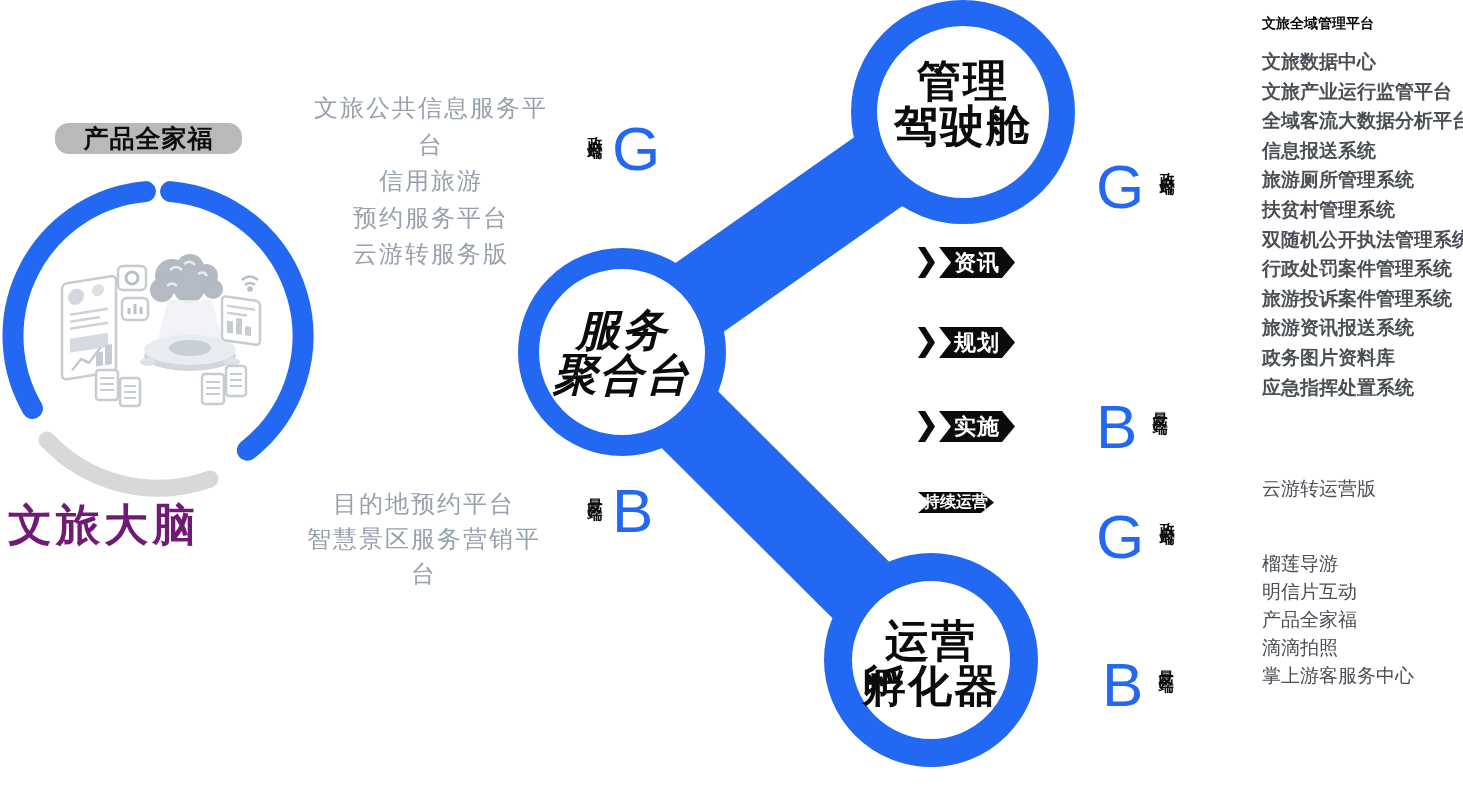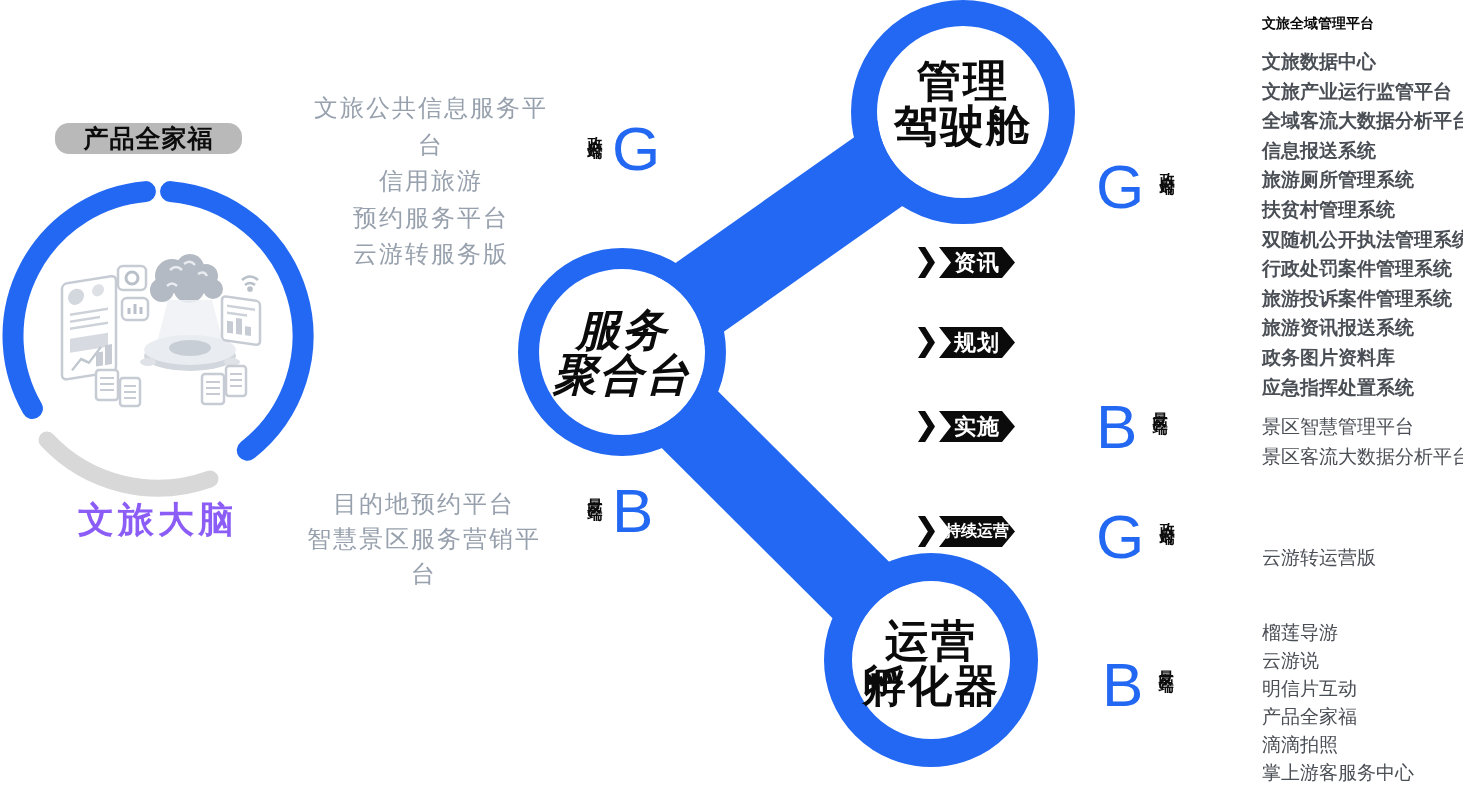--- a/index.html
+++ b/index.html
@@ -19,22 +19,22 @@
   .grayarc{stroke:var(--arcgray,#d8d8d8);fill:none;stroke-linecap:round;}
   .bluearc{stroke:var(--accent,#2368f2);fill:none;stroke-linecap:round;}
 
   
   .badge{
     left:55px;top:123px;width:187px;height:31px;border-radius:14px;
     background:var(--badgebg,#b9b9b9);color:#0c0c0c;font-weight:bold;font-size:25px;
     display:flex;align-items:center;justify-content:center;letter-spacing:1px;z-index:2;
   }
   .brand-title{
-    left:8px;top:496px;width:300px;text-align:center;
-    font-size:36px;font-weight:900;letter-spacing:4px;color:#8b5cf6;z-index:2;
+    left:8px;top:496px;width:300px;text-align:left;
+    font-size:44px;font-weight:900;letter-spacing:4px;color:#701a75;z-index:2;
   }
   .illu{left:52px;top:250px;z-index:1;}
 
   
   .ltext{font-size:24px;color:var(--muted,#97a0ad);text-align:center;z-index:2;}
   .ltext div{line-height:36.5px;letter-spacing:2px;}
   .list-top{left:306px;top:90px;width:250px;}
   .list-bottom{left:300px;top:486px;width:248px;}
   .list-bottom div{line-height:35px;}
 
@@ -62,21 +62,21 @@
   .node-label{
     z-index:2;text-align:center;font-weight:800;color:#0b0b0b;
     font-size:44px;line-height:45px;letter-spacing:2px;
   }
   .nl-hub{left:522px;top:307px;width:200px;font-style:italic;}
   .nl-cockpit{left:863px;top:58px;width:200px;}
   .nl-incubator{left:831px;top:618px;width:200px;}
 
   
   .arrow{position:absolute;left:918px;height:31px;display:flex;align-items:stretch;z-index:2;}
-  .a1{top:247px;}.a2{top:327px;}.a3{top:411px;}.a4{top:516px;}
+  .a1{top:247px;}.a2{top:327px;}.a3{top:411px;}.a4{top:492px;flex-direction:column;}
   .arrow-chev{
     width:17px;background:var(--arrowbg,#0b0b0b);margin-right:4px;
     clip-path:polygon(0 0,42% 0,100% 50%,42% 100%,0 100%,58% 50%);
   }
   .arrow-body{
     width:76px;background:var(--arrowbg,#0b0b0b);color:var(--arrowfg,#fff);
     font-size:22px;font-weight:bold;display:flex;align-items:center;justify-content:center;
     clip-path:polygon(0 0,calc(100% - 13px) 0,100% 50%,calc(100% - 13px) 100%,0 100%,12px 50%);
     letter-spacing:1px;
   }
@@ -256,28 +256,23 @@
     <div>信息报送系统</div>
     <div>旅游厕所管理系统</div>
     <div>扶贫村管理系统</div>
     <div>双随机公开执法管理系统</div>
     <div>行政处罚案件管理系统</div>
     <div>旅游投诉案件管理系统</div>
     <div>旅游资讯报送系统</div>
     <div>政务图片资料库</div>
     <div>应急指挥处置系统</div>
   </div>
-  <div class="rp-group rp-g2">
-    <div>景区智慧管理平台</div>
-    <div>景区客流大数据分析平台</div>
-  </div>
   <div class="rp-group rp-g3">
     <div>云游转运营版</div>
   </div>
   <div class="rp-group rp-g4">
     <div>榴莲导游</div>
-    <div>云游说</div>
     <div>明信片互动</div>
     <div>产品全家福</div>
     <div>滴滴拍照</div>
     <div>掌上游客服务中心</div>
   </div>
 </div>
 
 </body></html>

